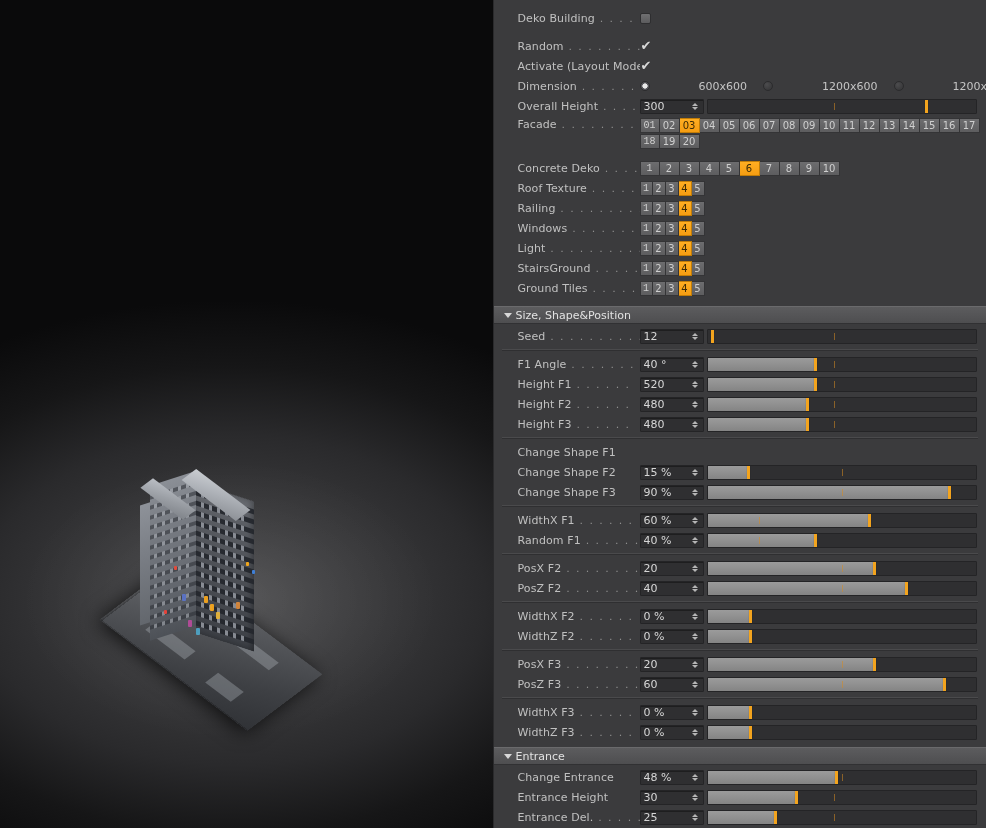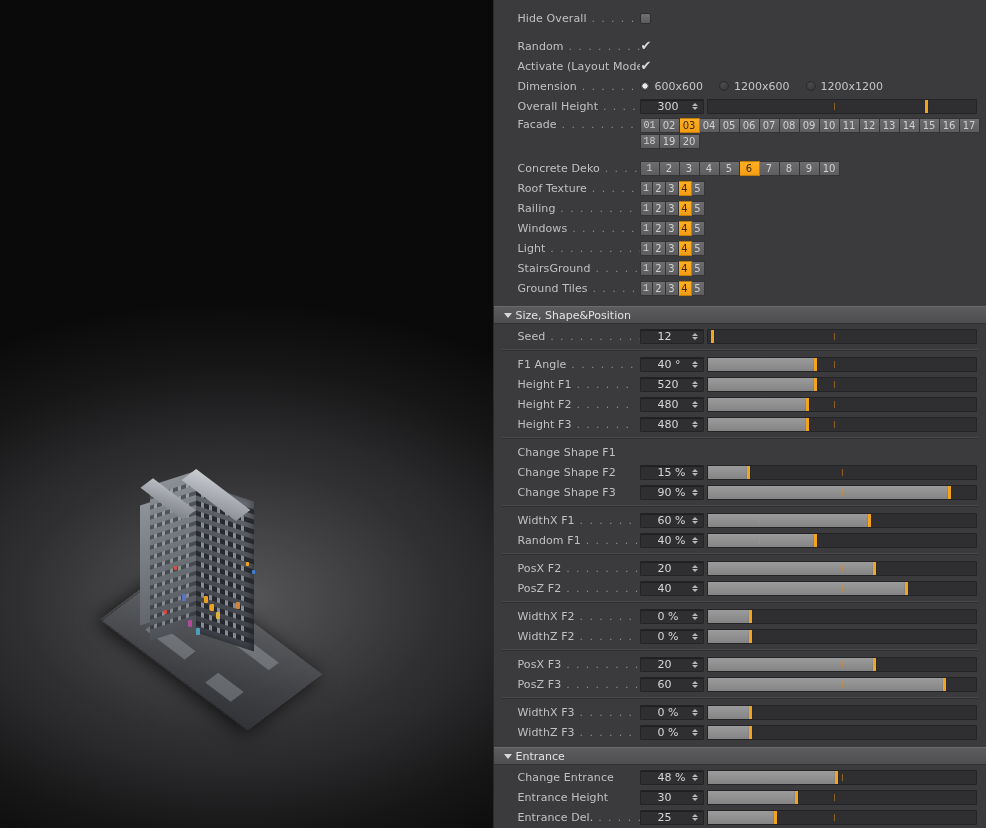--- a/index.html
+++ b/index.html
@@ -103,40 +103,40 @@
   .cb{
     width:11px;height:11px;border-radius:2px;
     background:linear-gradient(180deg,#6f6f71 0%,#5c5c5e 100%);
     border:1px solid #2e2e30;box-sizing:border-box;
   }
   .cbmark{
     width:13px;height:13px;color:#d8d8d8;font-size:13px;line-height:11px;
     font-weight:bold;text-align:center;
   }
   
-  .radio{display:flex;align-items:center;margin-right:6px;}
+  .radio{display:flex;align-items:center;margin-right:6px;gap:44px;}
   .rdot{
     width:10px;height:10px;border-radius:50%;
     background:radial-gradient(circle at 35% 32%,#4c4c4e 0%,#3a3a3c 70%,#2e2e30 100%);
     border:1px solid #2b2b2d;box-sizing:border-box;margin-right:5px;
   }
   .rdot.on{
     background:radial-gradient(circle at 50% 50%,#e8e8e8 0 2.4px,#55555a 2.8px 100%);
   }
   .rtxt{color:#c5c5c5;font-size:11px;margin-right:10px;}
 
   
   .numf{
     position:relative;height:15px;width:64px;flex:0 0 64px;
     background:#2f2f31;border:1px solid #242426;box-sizing:border-box;
     display:flex;align-items:center;border-radius:1px;
     box-shadow:inset 0 1px 0 rgba(0,0,0,.35);
   }
   .numf .val{
-    padding-left:17px;color:#d6d6d6;font-size:11px;line-height:13px;
+    padding-left:3px;color:#d6d6d6;font-size:11px;line-height:13px;
     flex:1;overflow:hidden;white-space:nowrap;
   }
   .spin{
     width:11px;height:13px;display:flex;flex-direction:column;
     align-items:center;justify-content:center;margin-right:2px;
   }
   .spin i{display:block;width:0;height:0;border-left:3px solid transparent;border-right:3px solid transparent;}
   .spin i.up{border-bottom:3px solid #b6b6b6;margin-bottom:1px;}
   .spin i.dn{border-top:3px solid #b6b6b6;}
 
@@ -250,21 +250,21 @@
       <div class="car" style="left:64px;top:124px;background:#5c74c8;"></div>
       <div class="car" style="left:70px;top:150px;background:#b44b9a;"></div>
       <div class="car" style="left:78px;top:158px;background:#4fa3c4;"></div>
     </div>
   </div>
 
   <div class="panel">
     <div class="rows" id="panel-rows">
         <div style="height: 8px;"></div>
         <div class="row">
-          <div class="lbl"><span>Hide Overall</span><span class="dots"> . . . . . . . .</span></div>
+          <div class="lbl"><span>Deko Building</span><span class="dots"> . . . . . . . .</span></div>
           <div class="ctl">
             <div class="cb"></div>
           </div>
         </div>
         <div style="height: 8px;"></div>
         <div class="row">
           <div class="lbl"><span>Random</span><span class="dots"> . . . . . . . . . . .</span></div>
           <div class="ctl">
             <div class="cbmark">✔</div>
           </div>

